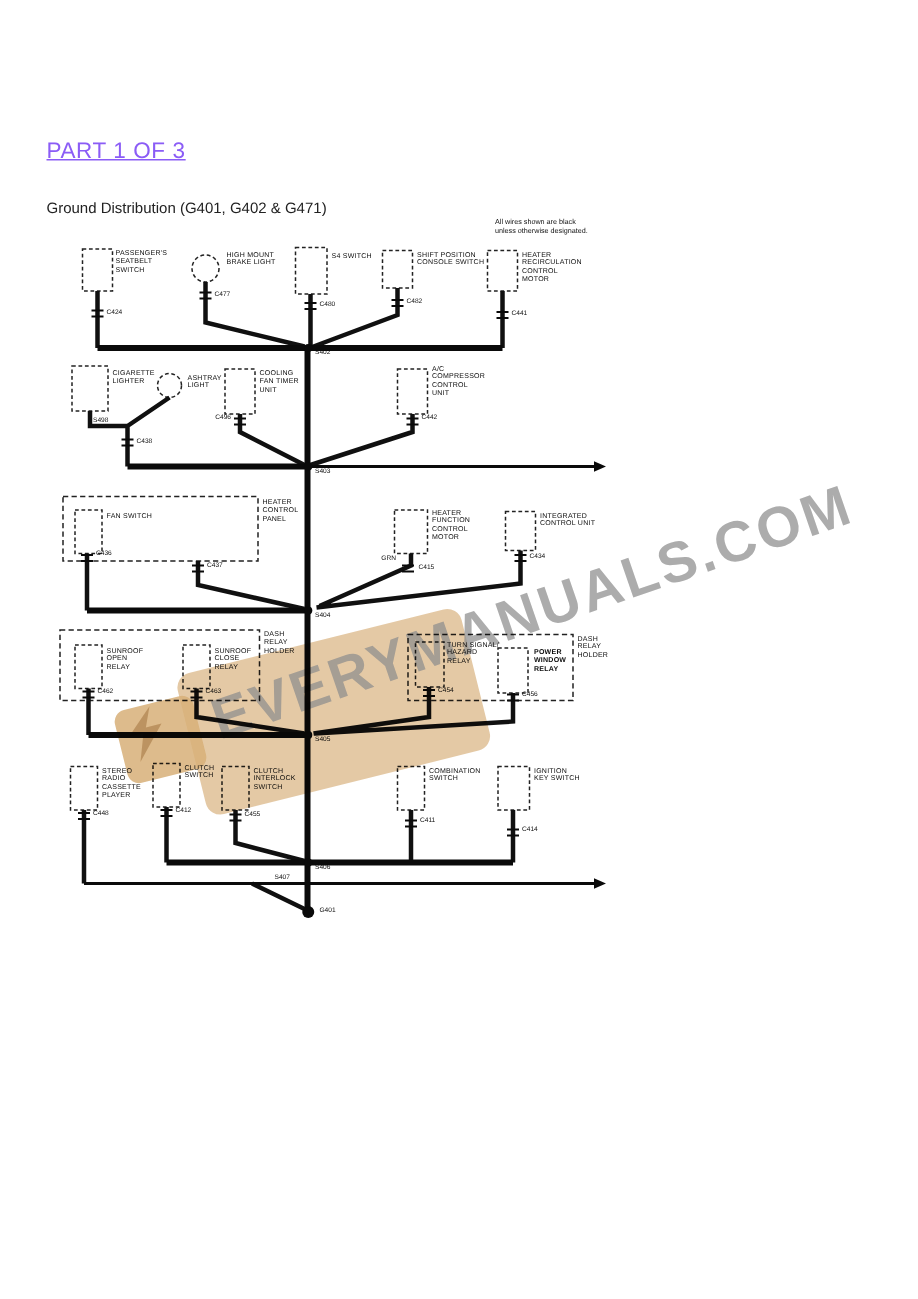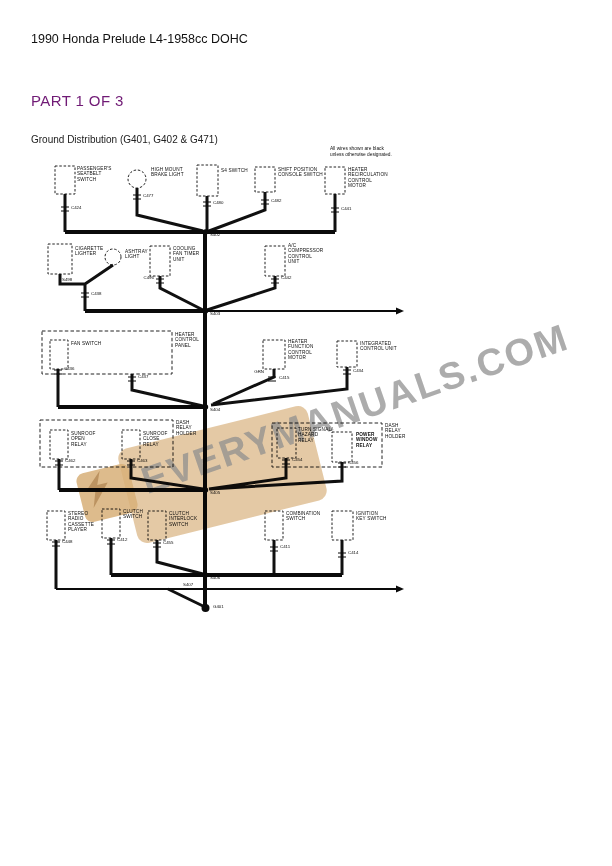--- a/index.html
+++ b/index.html
@@ -1,41 +1,40 @@
 <!DOCTYPE html>
 <html><head>
 <meta charset="utf-8">
 <style>
   html,body{margin:0;padding:0;background:#fff;}
   #page{position:relative;width:612px;height:866px;background:#ffffff;overflow:hidden;
         font-family:"Liberation Sans",sans-serif;color:#1a1a1a;}
   .hdr-title{position:absolute;left:31px;top:32px;font-size:12.5px;color:#111;white-space:pre-line;}
   .breadcrumb{position:absolute;left:31px;top:50px;width:560px;font-size:12.5px;line-height:19px;color:#111;white-space:pre-line;}
-  .part{position:absolute;left:31px;top:92px;font-size:15px;color:#701a75;letter-spacing:.4px;}
+  .part{position:absolute;left:31px;top:92px;font-size:15px;color:#8b5cf6;letter-spacing:.4px;text-decoration:underline;}
   .dgm-title{position:absolute;left:31px;top:134px;font-size:10px;color:#222;}
   .note{position:absolute;left:330px;top:146px;font-size:4.8px;line-height:1.25;color:#111;white-space:pre-line;}
   svg{position:absolute;left:0;top:0;}
   .lbl{position:absolute;font-size:4.7px;line-height:1.15;letter-spacing:.15px;color:#0d0d0d;white-space:pre-line;}
   .conn{position:absolute;font-size:4.4px;line-height:1;color:#0d0d0d;white-space:pre;}
   .ra{text-align:right;}
   .watermark{position:absolute;inset:0;mix-blend-mode:multiply;pointer-events:none;}
   .wm-big{position:absolute;left:125px;top:426px;width:195px;height:97px;background:#ddba8c;opacity:.78;
           border-radius:10px;transform:rotate(-14deg);}
   .wm-small{position:absolute;left:80px;top:468px;width:54px;height:50px;background:#d8b078;opacity:.85;
           border-radius:8px;transform:rotate(-14deg);display:flex;align-items:center;justify-content:center;}
   .wm-text{position:absolute;left:136px;top:462px;transform:rotate(-19deg);transform-origin:0 0;
           font-weight:700;font-size:38px;letter-spacing:2px;color:#8d8d8d;opacity:.72;white-space:nowrap;
           font-family:"Liberation Sans",sans-serif;}
 </style>
 </head>
 <body>
 
 <div id="page">
 
-  <div class="hdr-title">1990 Honda Prelude L4-1958cc DOHC</div>
   <div class="part">PART 1 OF 3</div>
   <div class="dgm-title">Ground Distribution (G401, G402 &amp; G471)</div>
   <div class="note">All wires shown are black
 unless otherwise designated.</div>
 
   <svg width="612" height="866" viewBox="0 0 612 866">
 
     <g fill="none" stroke="#222" stroke-width="1" stroke-dasharray="2.5 1.8">
       <rect x="55" y="166" width="20" height="28"></rect>
       <circle cx="137" cy="179" r="9"></circle>

